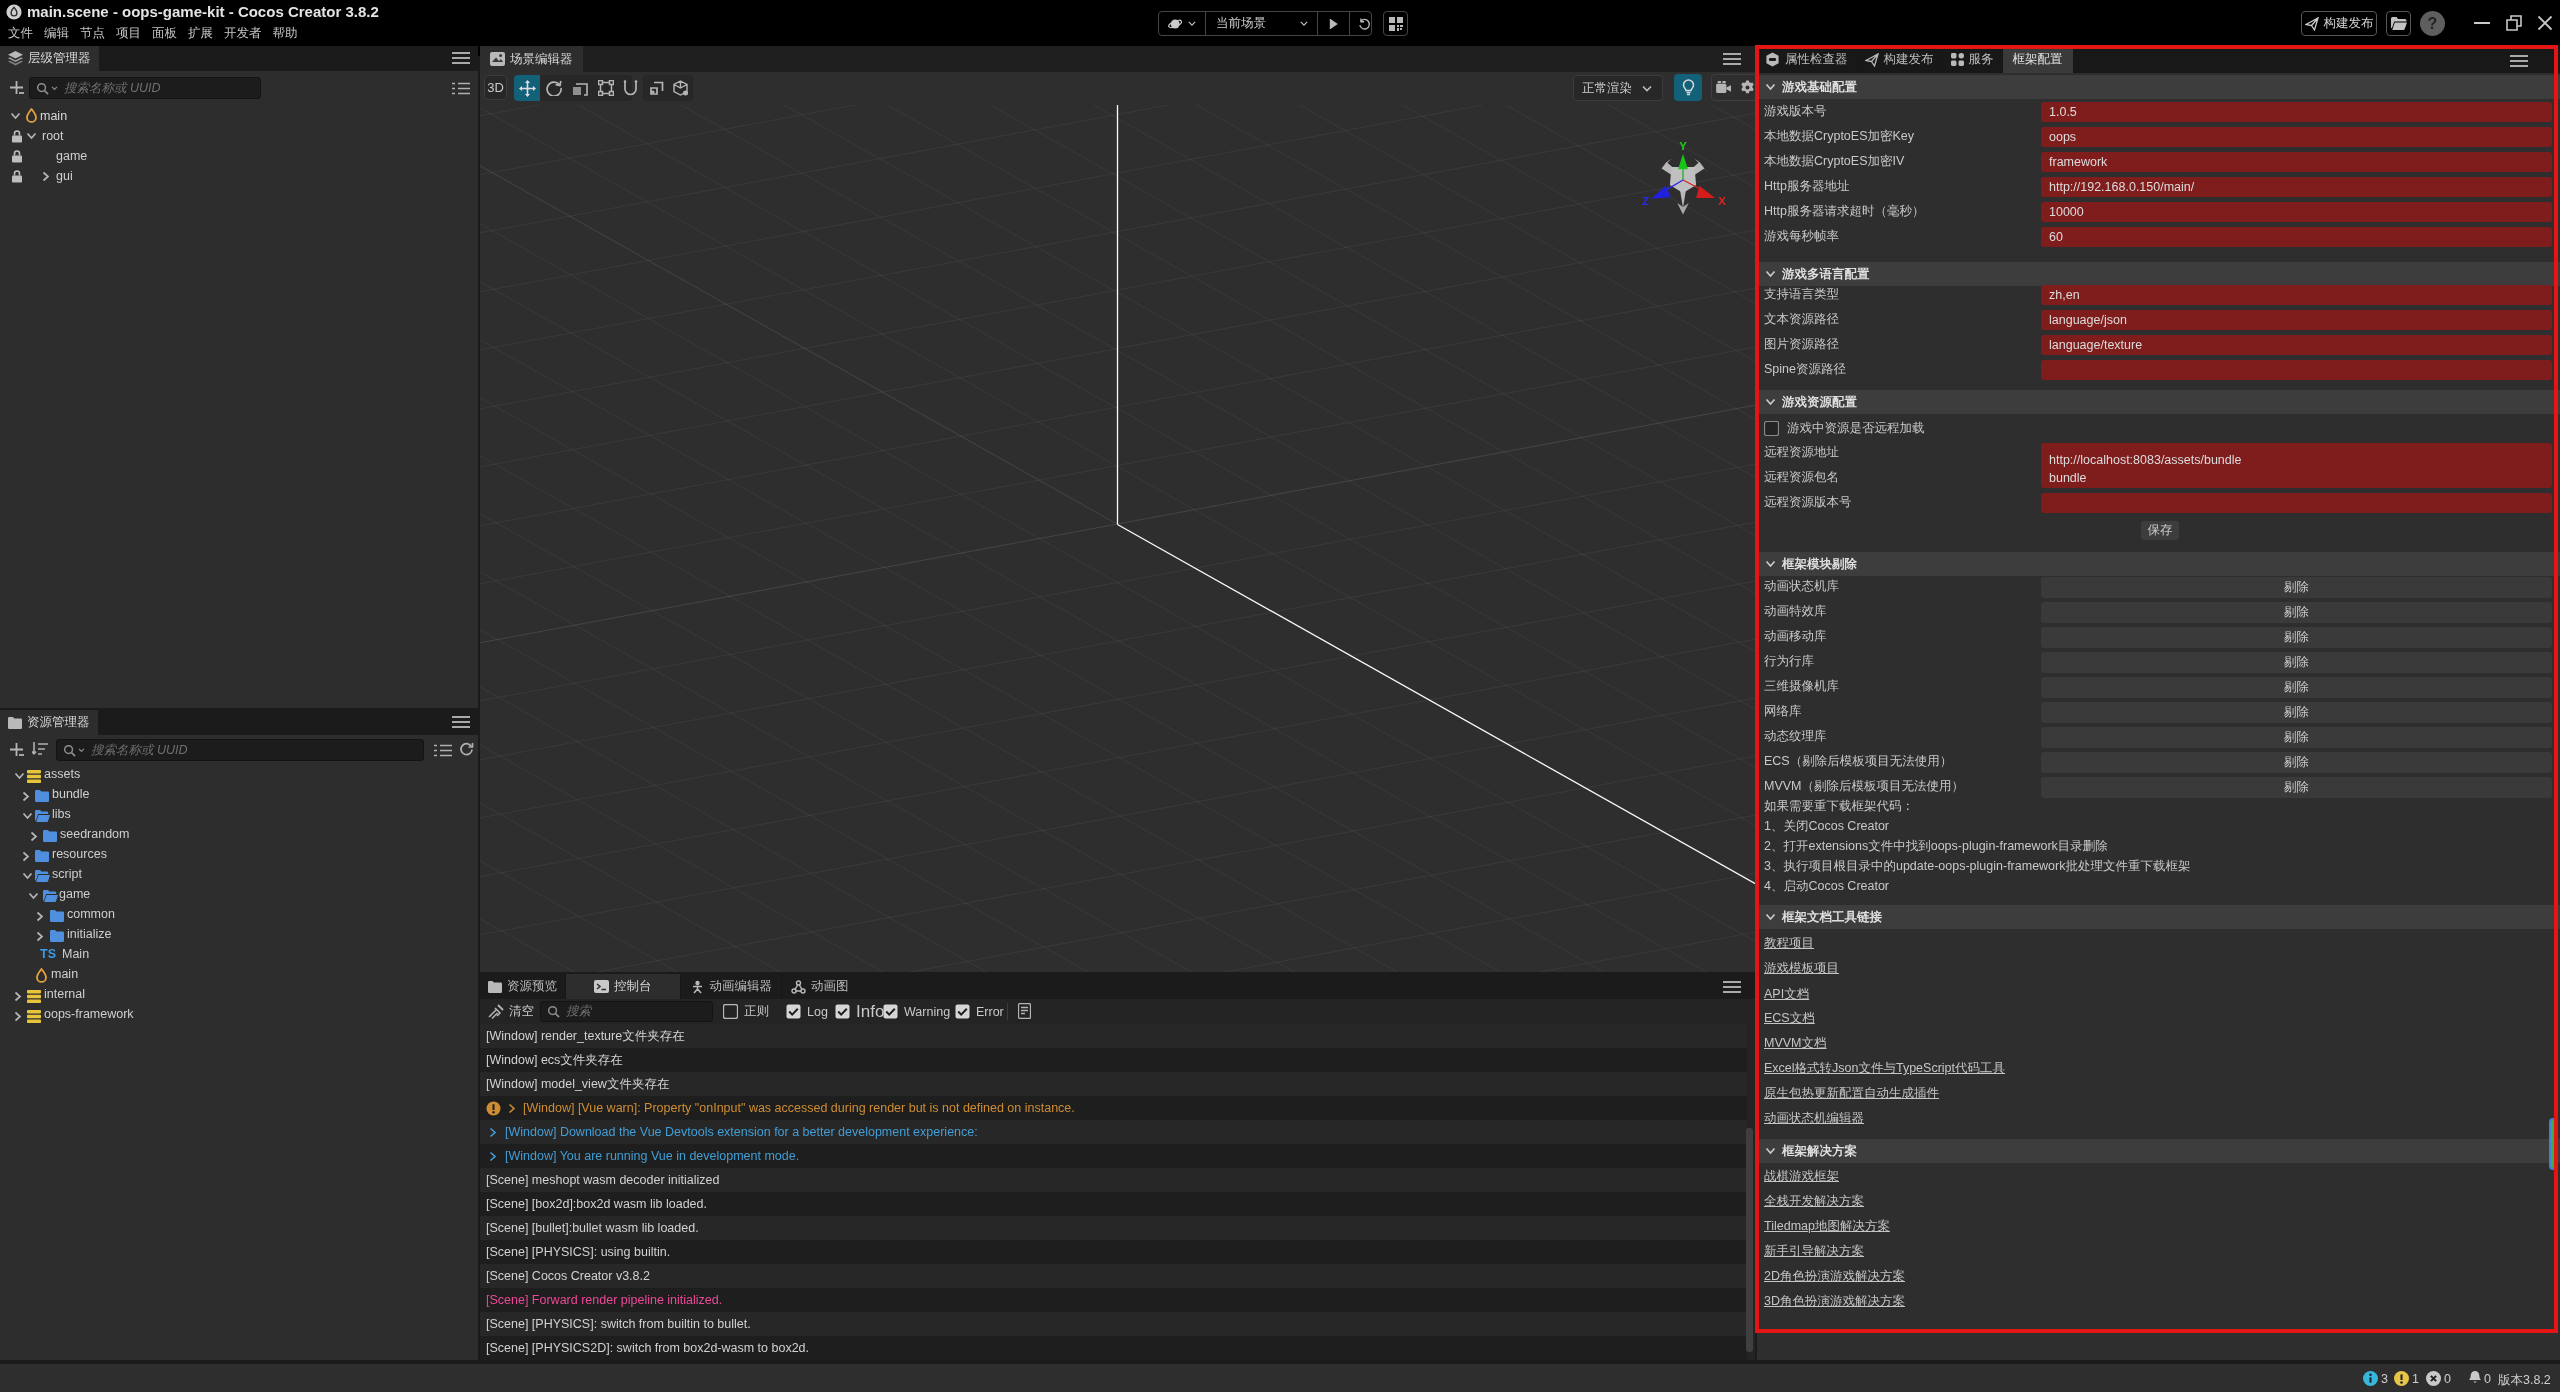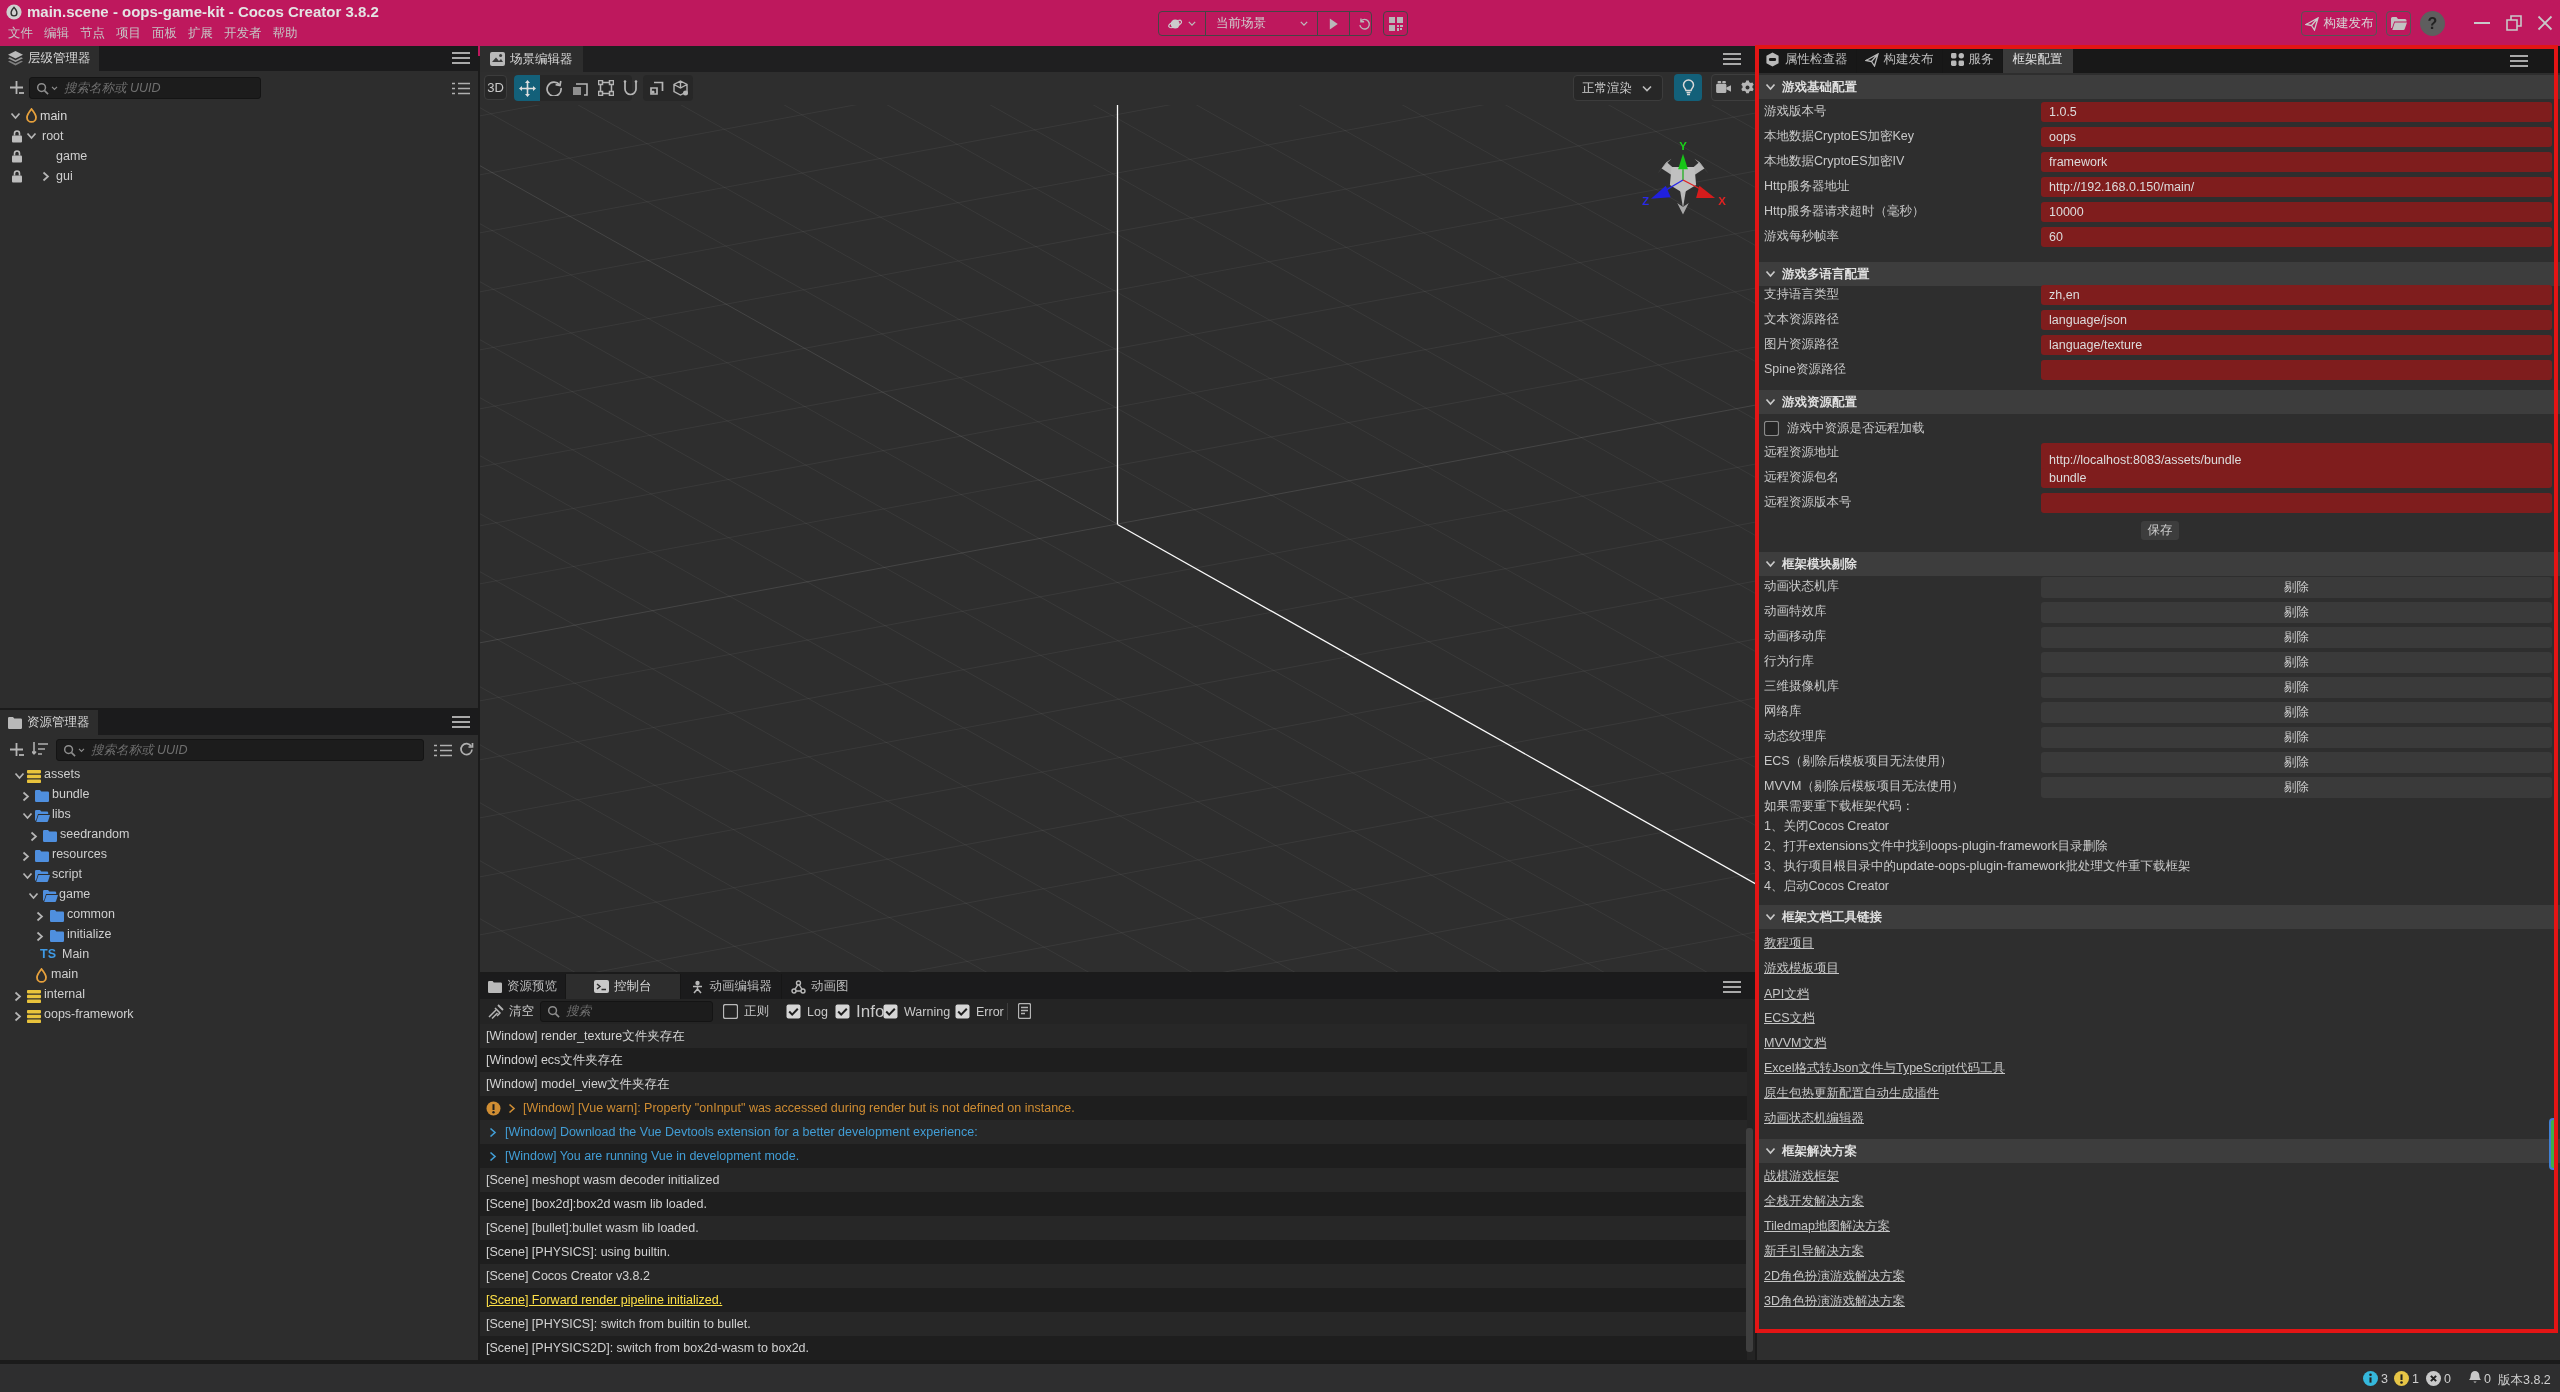--- a/index.html
+++ b/index.html
@@ -21,21 +21,21 @@
 svg{display:block;}
 .lbl{font-size:12.5px;color:#c9c9c9;white-space:nowrap;}
 .inp{position:absolute;background:#7f1d1d;border-radius:3px;font-size:12.5px;color:#dcdcdc;display:flex;align-items:center;padding:0 8px;white-space:nowrap;overflow:hidden;}
 .sect{position:absolute;left:0;right:0;height:24px;background:#3d3d3d;display:flex;align-items:center;font-size:12.5px;font-weight:bold;color:#dfdfdf;}
 .btnbar{position:absolute;background:#3a3a3a;border-radius:3px;font-size:12.5px;color:#cccccc;display:flex;align-items:center;justify-content:center;}
 .lnk{position:absolute;font-size:12.5px;color:#c6c6c6;text-decoration:underline;white-space:nowrap;}
 .cons-line{position:absolute;left:0;right:8px;height:24px;display:flex;align-items:center;font-size:12.5px;color:#d2d2d2;white-space:nowrap;}
 </style></head><body>
 <div id="stage">
 
-<div class="abs" style="left:0;top:0;width:2560px;height:56px;background:#be185d;">
+<div class="abs" style="left:0;top:0;width:2560px;height:56px;background:#000000;">
   <svg class="abs" style="left:6px;top:4px" width="16" height="16" viewBox="0 0 16 16">
    <circle cx="8" cy="8" r="7.6" fill="#cfcfcf"></circle>
    <path d="M8 2.2 C5.6 5,4.4 6.8,4.4 9a3.6 3.6 0 0 0 7.2 0 C11.6 6.8,10.4 5,8 2.2Z" fill="#2e2e2f"></path>
    <path d="M8 4.4 C6.5 6.2,5.8 7.5,5.8 9a2.2 2.2 0 0 0 4.4 0 C10.2 7.5,9.5 6.2,8 4.4Z" fill="#cfcfcf"></path>
   </svg>
   <div class="abs" style="left:27px;top:3px;font-size:15px;font-weight:bold;color:#e4e4e4;">main.scene - oops-game-kit - Cocos Creator 3.8.2</div>
   <div class="abs" style="left:8px;top:25px;font-size:12.5px;color:#c6c6c6;display:flex;gap:11px;">
     <span>文件</span>
         <span>编辑</span>
         <span>节点</span>
@@ -597,21 +597,21 @@
 <svg width="8" height="11" viewBox="0 0 8 11">
           <path d="M1.5 1.5 6 5.5 1.5 9.5" stroke="#429ed6" stroke-width="1.6" fill="none"></path>
         </svg>
 <span>[Window] Download the Vue Devtools extension for a better development experience:</span>
       </div>
 <div class="cons-line" style="top:194px;background:#272727;padding-left:6px;">[Scene] meshopt wasm decoder initialized</div>
 <div class="cons-line" style="top:218px;background:#1e1e1e;padding-left:6px;">[Scene] [box2d]:box2d wasm lib loaded.</div>
 <div class="cons-line" style="top:242px;background:#272727;padding-left:6px;">[Scene] [bullet]:bullet wasm lib loaded.</div>
 <div class="cons-line" style="top:266px;background:#1e1e1e;padding-left:6px;">[Scene] [PHYSICS]: using builtin.</div>
 <div class="cons-line" style="top:290px;background:#272727;padding-left:6px;">[Scene] Cocos Creator v3.8.2</div>
-<div class="cons-line" style="top:314px;background:#1e1e1e;color:#fde047;padding-left:6px;text-decoration:underline;">[Scene] Forward render pipeline initialized.</div>
+<div class="cons-line" style="top:314px;background:#1e1e1e;color:#ec4899;padding-left:6px;">[Scene] Forward render pipeline initialized.</div>
 <div class="cons-line" style="top:338px;background:#272727;padding-left:6px;">[Scene] [PHYSICS]: switch from builtin to bullet.</div>
 <div class="cons-line" style="top:362px;background:#1e1e1e;padding-left:6px;">[Scene] [PHYSICS2D]: switch from box2d-wasm to box2d.</div>
 <div class="abs" style="left:1266px;top:154px;width:7px;height:224px;background:#3f3f3f;border-radius:3px;"></div>
 </div>
     <div class="panel" style="left:1757px;top:46px;width:803px;height:1314px;background:#2e2e2e;">
 <div class="tabbar" style="height:27px;background:#181818;">
 <div class="tab" style="padding:0 8px;gap:5px;">
           <svg width="15" height="15" viewBox="0 0 16 16">
             <path d="M8 0.5 L14.5 4 V12 L8 15.5 L1.5 12 V4 Z" fill="#b9b9b9"></path>
             <rect x="4.2" y="6.4" width="7.6" height="3.2" rx="1.4" fill="#181818"></rect>

